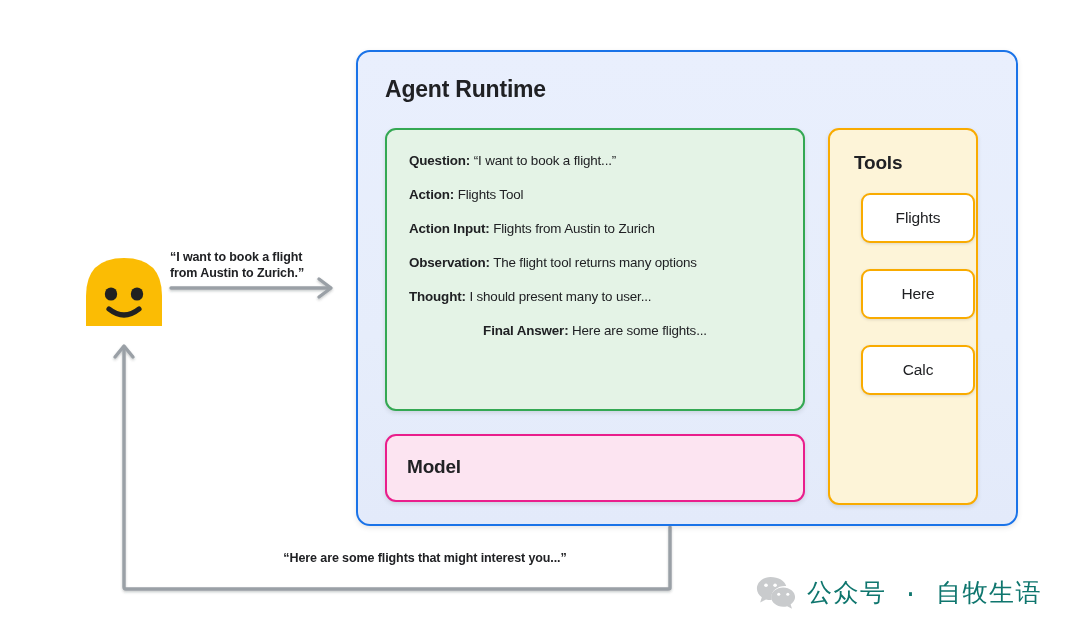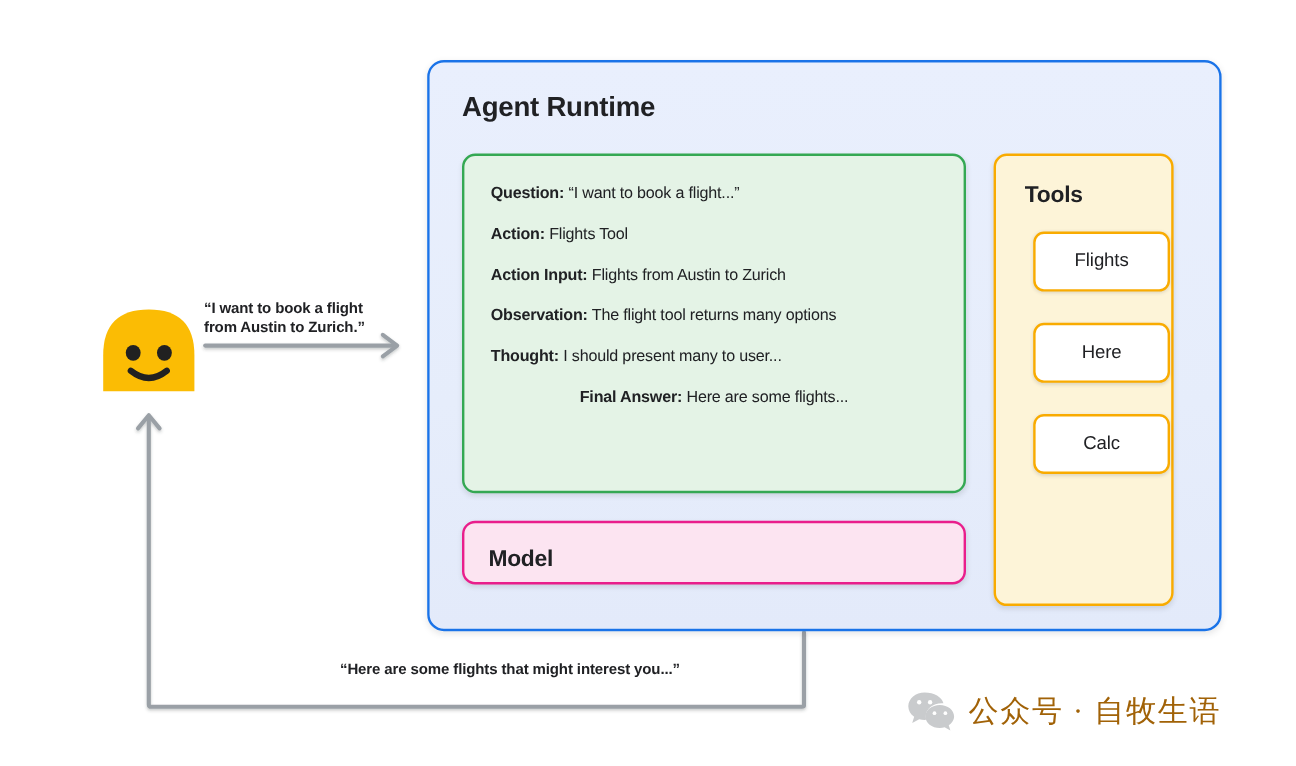--- a/index.html
+++ b/index.html
@@ -120,21 +120,21 @@
   .trace-value {
     font-weight: 400;
   }
 
   
   #model-box {
     position: absolute;
     left: 27px;
     top: 382px;
     width: 420px;
-    height: 53px;
+    height: 68px;
     box-sizing: border-box;
     border: 2.4px solid #e91e8c;
     border-radius: 11px;
     background: #fce4f1;
     box-shadow: 0 2px 4px rgba(60,64,67,0.14);
   }
   #model-title {
     position: absolute;
     left: 20px;
     top: 20px;
@@ -196,23 +196,23 @@
     position: absolute;
     left: 756px;
     top: 575px;
     display: flex;
     align-items: center;
     gap: 11px;
     opacity: 1;
   }
   #watermark-text {
     font-size: 25px;
-    color: #a16207;
+    color: #0f766e;
     letter-spacing: 1.5px;
-    font-family: Liberation Serif, serif;
+    font-family: Liberation Mono, monospace;
   }
 </style>
 </head>
 <body>
 
 <div id="stage">
 
   <svg id="connectors" viewBox="0 0 1080 638" width="1080" height="638">
     <defs>
       <filter id="softshadow" x="-50%" y="-50%" width="200%" height="200%">

